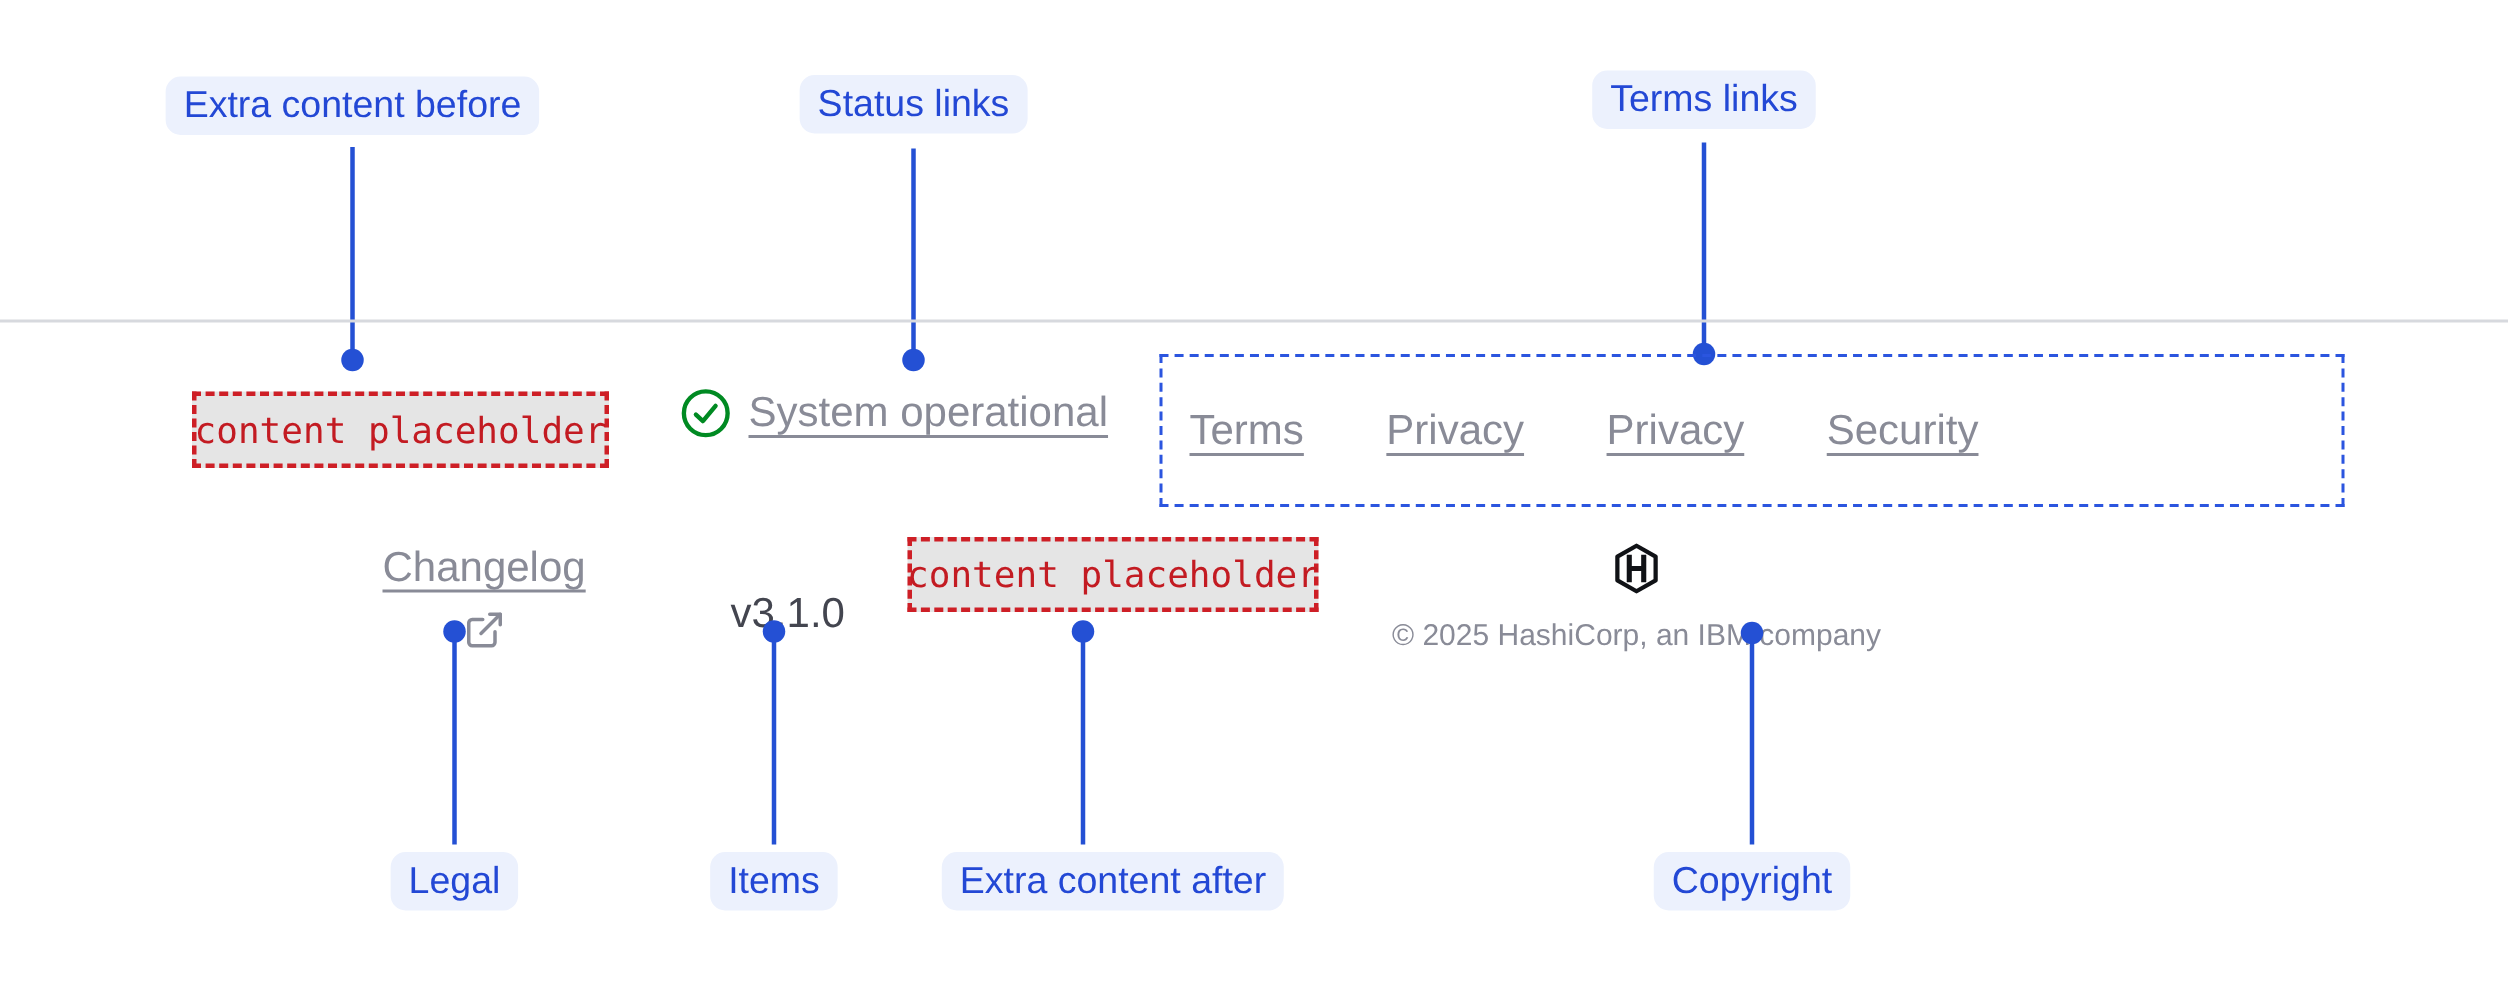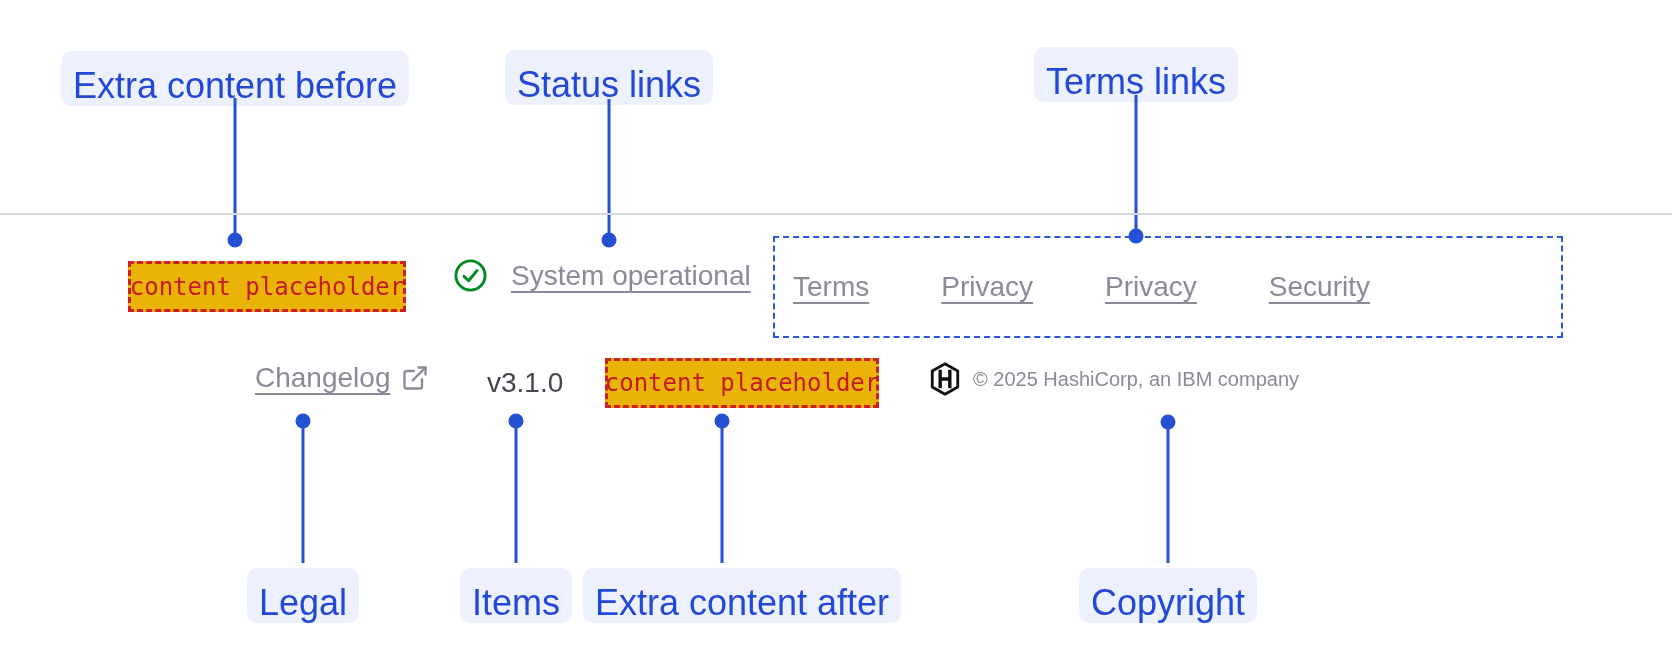--- a/index.html
+++ b/index.html
@@ -10,24 +10,24 @@
     background:#ffffff;
     font-family:"Liberation Sans", sans-serif;
     overflow:hidden;
   }
   
   .pill{
     position:absolute;
     transform:translateX(-50%);
     background:#ECF1FD;
     color:#2348D5;
-    font-size:36px;
+    font-size:25px;
     font-weight:500;
     line-height:30px;
-    padding:20px 12px 5px;
+    padding:4px 12px 5px;
     border-radius:10px;
     white-space:nowrap;
   }
   .vline{
     position:absolute;
     width:3px;
     background:#2450D4;
     transform:translateX(-50%);
   }
   .dot{
@@ -40,21 +40,21 @@
   .divider{
     position:absolute;
     left:0;right:0;top:213px;
     height:2px;
     background:#D7D9DE;
   }
   
   .ph-box{
     position:absolute;
     box-sizing:border-box;
-    background:#eab308;
+    background:#e5e5e5;
     border:3px dashed #CE1F26;
     color:#C31B22;
     font-family:"DejaVu Sans Mono", monospace;
     font-size:24px;
     display:flex;
     align-items:center;
     justify-content:center;
     white-space:nowrap;
   }
   
@@ -64,44 +64,46 @@
     line-height:34px;
     text-decoration:underline;
     text-decoration-thickness:2px;
     text-underline-offset:6px;
     white-space:nowrap;
     cursor:pointer;
   }
   .status{
     position:absolute;
     display:flex;
-    align-items:center;
-    gap:23px;
+    align-items:flex-start;
+    gap:11px;
   }
   .legal-box{
     position:absolute;
     box-sizing:border-box;
     border:2px dashed #2B55DF;
     display:flex;
     align-items:center;
-    gap:72px;
+    gap:55px;
     padding-left:18px;
   }
   .row2-item{
     position:absolute;
     display:flex;
     align-items:center;
     gap:11px;
+    flex-direction:column;
   }
   .version{
     position:absolute;
     color:#43454F;
     font-size:28px;
     line-height:34px;
     white-space:nowrap;
+    margin-top:26px;
   }
   .copyright-text{
     color:#898B97;
     font-size:20px;
     line-height:34px;
     white-space:nowrap;
   }
   svg{display:block;}
 </style>
 </head>

